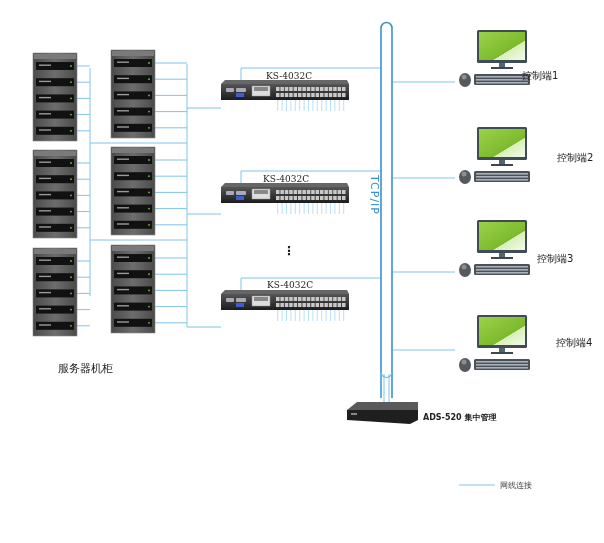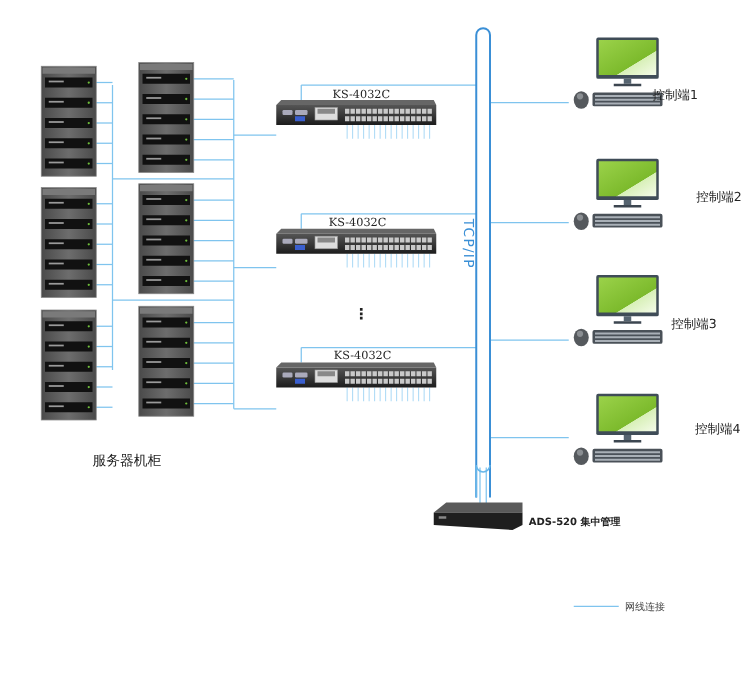--- a/index.html
+++ b/index.html
@@ -444,18 +444,18 @@
 
   <div class="lbl" style="left:283px;top:247px;font-size:12px;line-height:8px;font-weight:bold;">⋮</div>
 
   <div class="tcp">TCP/IP</div>
 
   <div class="lbl" style="left:522px;top:69px;">控制端1</div>
   <div class="lbl" style="left:557px;top:151px;">控制端2</div>
   <div class="lbl" style="left:537px;top:252px;">控制端3</div>
   <div class="lbl" style="left:536px;top:336px;margin-left:20px;">控制端4</div>
 
-  <div class="lbl" style="left:74px;top:361px;font-size:11px;">服务器机柜</div>
+  <div class="lbl" style="left:58px;top:361px;font-size:11px;">服务器机柜</div>
 
   <div class="lbl" style="left:423px;top:412px;font-size:8px;font-weight:bold;">ADS-520 集中管理</div>
 
   <div class="lbl" style="left:500px;top:480px;font-size:8px;color:#444;">网线连接</div>
 </div>
 
 </body></html>

